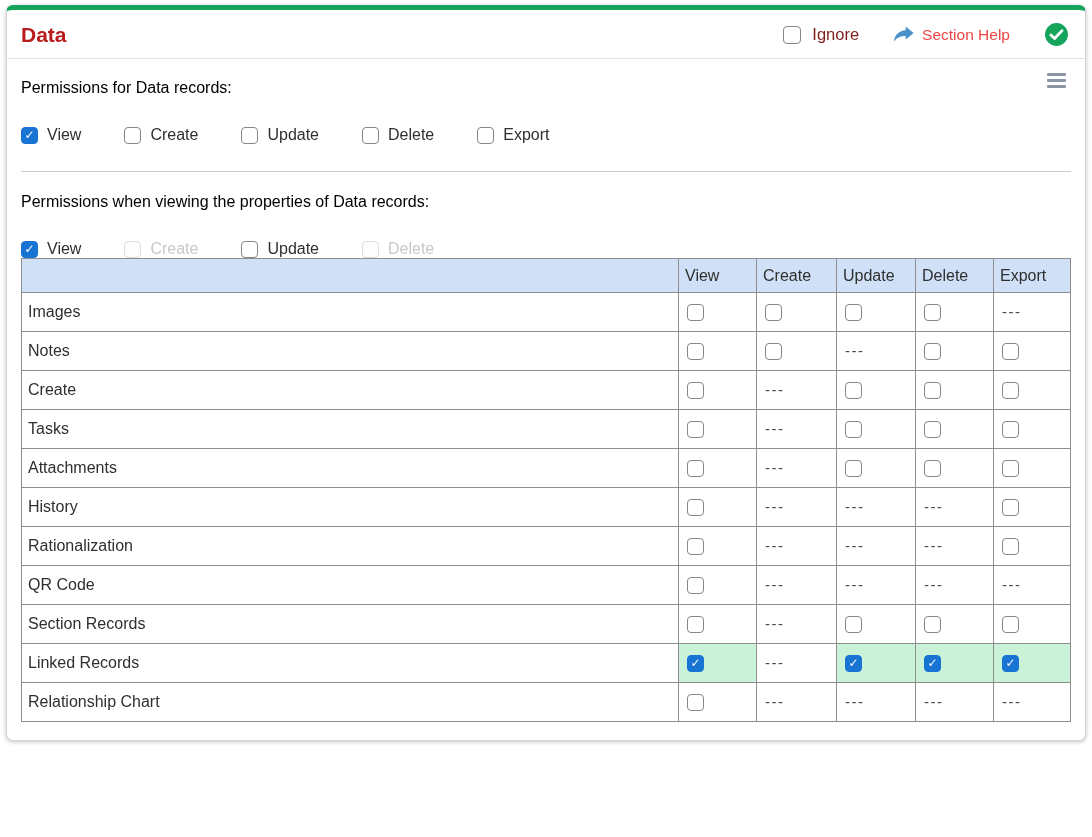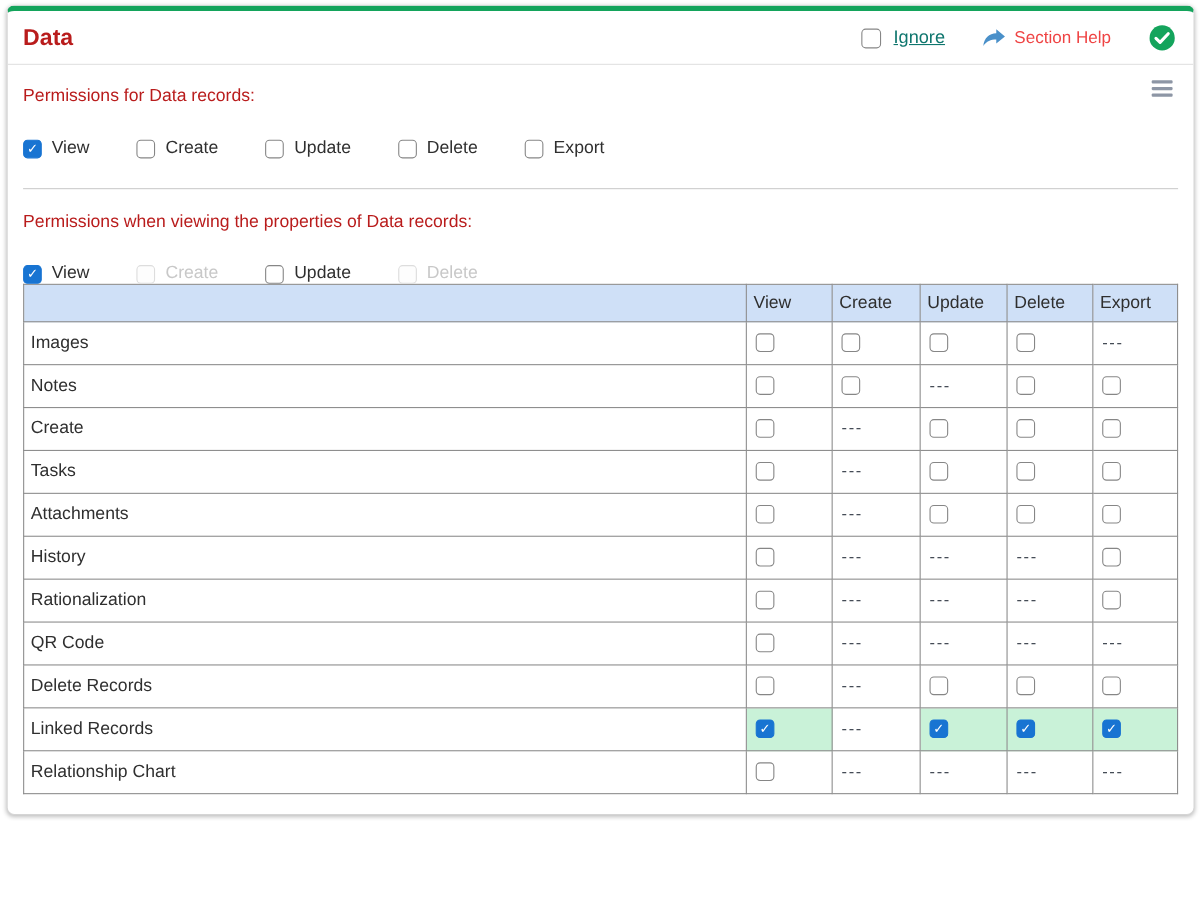--- a/index.html
+++ b/index.html
@@ -25,32 +25,32 @@
     padding: 12px 16px 11px 14px;
     border-bottom: 1px solid #e2e2e2;
   }
   .title {
     font-size: 21px;
     font-weight: 700;
     color: #b91c1c;
     line-height: 1.1;
   }
   .header-right { display: flex; align-items: center; gap: 34px; }
-  .ignore-group { display: flex; align-items: center; gap: 11px; font-size: 16.5px; color: #0f766e; cursor: pointer; text-decoration: underline; }
+  .ignore-group { display: flex; align-items: center; gap: 11px; font-size: 16.5px; color: #7f1d1d; cursor: pointer; }
   .help-link { display: flex; align-items: center; gap: 8px; color: #ef4444; font-size: 15.5px; text-decoration: none; cursor: pointer; }
   .status-ok { display: flex; align-items: center; }
 
   .card-body { position: relative; padding: 0 14px 18px 14px; }
   .hamburger {
     position: absolute; top: 12px; right: 17px;
     display: flex; flex-direction: column; gap: 3px; cursor: pointer; padding: 2px;
   }
   .hamburger span { width: 19px; height: 3px; background: #8d96a5; border-radius: 1px; }
 
-  .sec-heading { font-size: 16px; color: #b91c1c; margin: 0; font-weight: 400; }
+  .sec-heading { font-size: 16px; color: #000000; margin: 0; font-weight: 400; }
   .h1st { padding-top: 20px; margin-bottom: 29px; }
   .h2nd { padding-top: 21px; margin-bottom: 29px; }
   .h3rd { padding-top: 35px; margin-bottom: 22px; }
 
   .cb-row { display: flex; gap: 43px; align-items: center; }
   .cb-row.first { margin-bottom: 27px; }
 
   .cb {
     width: 17px; height: 17px; flex: none;
     border: 1.5px solid #868686; border-radius: 4px; background: #fff;
@@ -251,21 +251,21 @@
           </tr>
           <tr>
             <td class="label-cell">QR Code</td>
             <td class="perm-cell"><span class="cb"></span></td>
             <td class="perm-cell"><span class="na">---</span></td>
             <td class="perm-cell"><span class="na">---</span></td>
             <td class="perm-cell"><span class="na">---</span></td>
             <td class="perm-cell"><span class="na">---</span></td>
           </tr>
           <tr>
-            <td class="label-cell">Delete Records</td>
+            <td class="label-cell">Section Records</td>
             <td class="perm-cell"><span class="cb"></span></td>
             <td class="perm-cell"><span class="na">---</span></td>
             <td class="perm-cell"><span class="cb"></span></td>
             <td class="perm-cell"><span class="cb"></span></td>
             <td class="perm-cell"><span class="cb"></span></td>
           </tr>
           <tr>
             <td class="label-cell">Linked Records</td>
             <td class="perm-cell hl"><span class="cb checked"></span></td>
             <td class="perm-cell"><span class="na">---</span></td>

